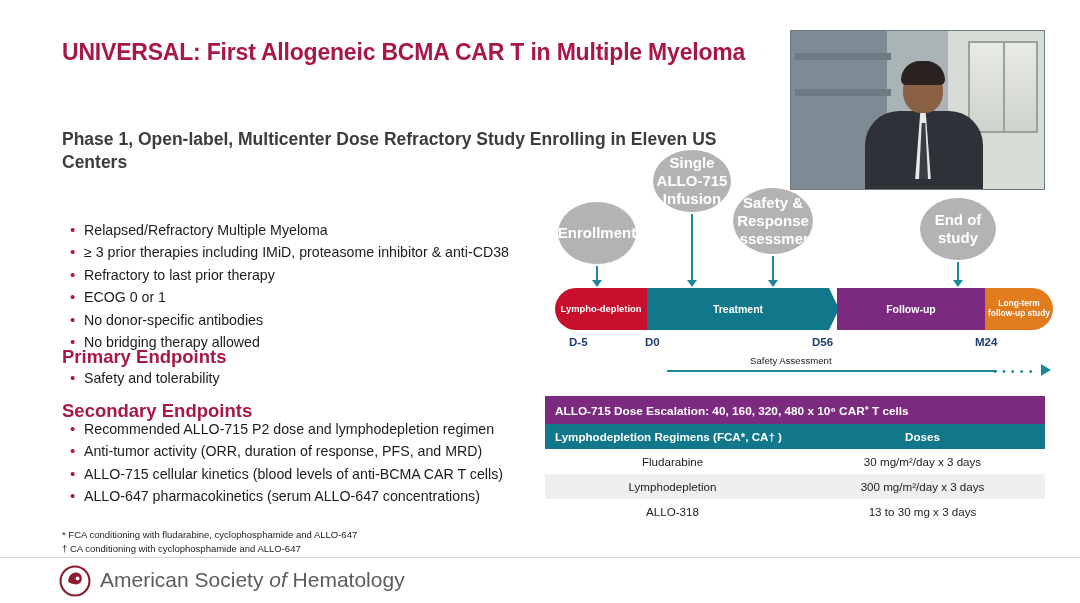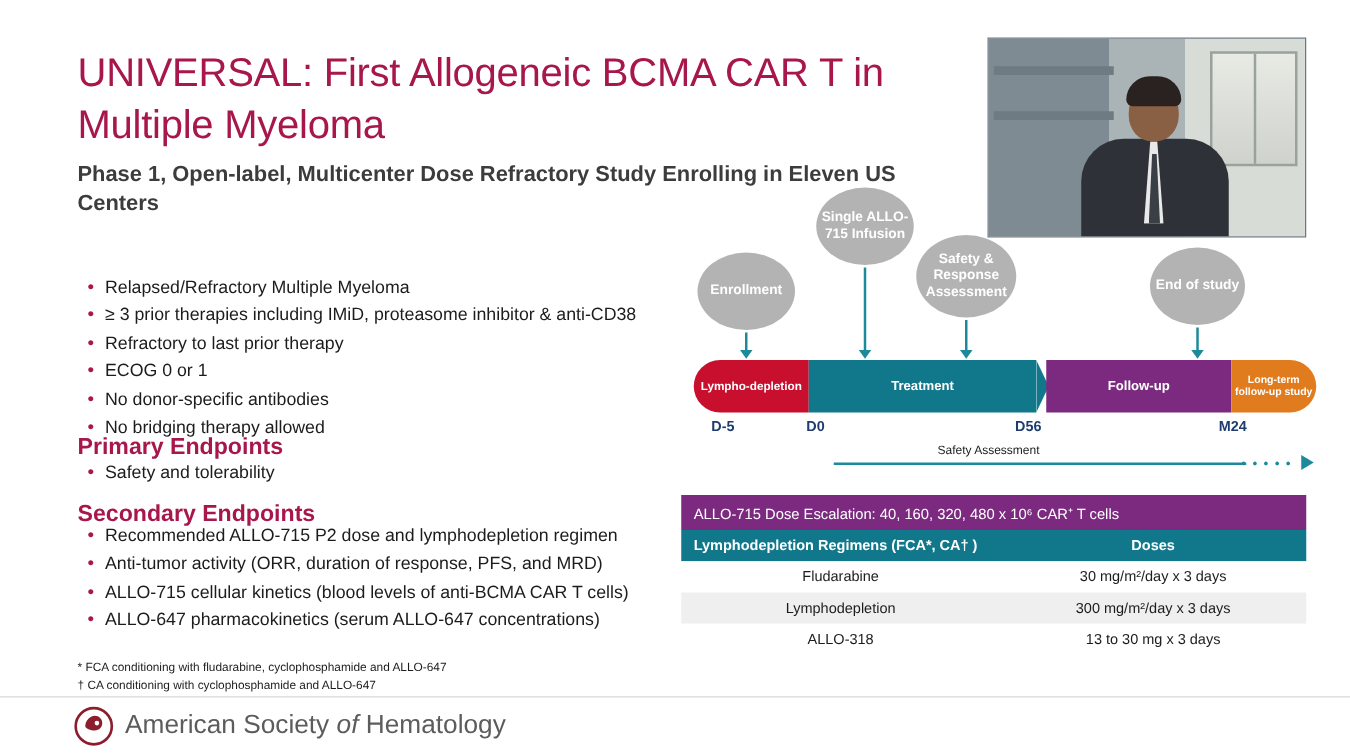--- a/index.html
+++ b/index.html
@@ -11,22 +11,22 @@
     color: #231f20;
     position: relative;
     overflow: hidden;
   }
   .slide { position: absolute; inset: 0; }
 
   
   .title {
     position: absolute;
     left: 62px; top: 38px; width: 730px;
-    font-size: 32px; line-height: 1.28;
-    font-weight: 400;
+    font-size: 23px; line-height: 1.28;
+    font-weight: 700;
     color: #a8174b;
     letter-spacing: -0.2px;
   }
   .subtitle {
     position: absolute;
     left: 62px; top: 128px; width: 700px;
     font-size: 17.5px; line-height: 1.32;
     font-weight: bold;
     color: #3c3c3c;
   }
@@ -85,21 +85,21 @@
     background:#e9e9ea; clip-path: polygon(40% 0,60% 0,78% 100%,22% 100%); }
   .v-tie { position:absolute; left:128px; top:92px; width:9px; height:56px;
     background:#3a3f46; clip-path: polygon(30% 0,70% 0,100% 100%,0 100%); }
 
   
   .diagram { position: absolute; left: 545px; top: 150px; width: 510px; height: 245px; }
   .oval {
     position: absolute; border-radius: 50%;
     background: #b3b3b3; color: #ffffff;
     display: flex; align-items: center; justify-content: center;
-    text-align: center; font-size: 11px; line-height: 1.22; font-weight: bold;
+    text-align: center; font-size: 15px; line-height: 1.22; font-weight: bold;
     padding: 2px;
   }
   #ov-enroll { left: 13px; top: 52px; width: 78px; height: 62px; }
   #ov-single { left: 108px; top: 0px;  width: 78px; height: 62px; }
   #ov-safety { left: 188px; top: 38px; width: 80px; height: 66px; }
   #ov-end    { left: 375px; top: 48px; width: 76px; height: 62px; }
   .arr-line { position: absolute; width: 2px; background: #1d8a9b; }
   .arr-head {
     position: absolute; width: 0; height: 0;
     border-left: 5px solid transparent; border-right: 5px solid transparent;
@@ -131,21 +131,21 @@
   .safety-dots { position: absolute; top: 215px; left: 448px;
     color: #1d8a9b; font-size: 11px; letter-spacing: 1px; }
   .safety-arrow { position: absolute; top: 214px; left: 496px; width: 0; height: 0;
     border-top: 6px solid transparent; border-bottom: 6px solid transparent;
     border-left: 10px solid #1d8a9b; }
 
   
   .tbl { position: absolute; left: 545px; top: 396px; width: 500px;
     font-size: 11.6px; border-collapse: collapse; }
   .tbl .dose-head td {
-    background: #7b2a7f; color: #ffffff; font-weight: normal;
+    background: #7b2a7f; color: #ffffff; font-weight: bold;
     padding: 6px 10px; font-size: 11.8px;
   }
   .tbl .col-head td {
     background: #11788c; color: #ffffff; font-weight: bold;
     padding: 6px 10px; text-align: center;
   }
   .tbl .col-head td:first-child { text-align: left; }
   .tbl td.cell { padding: 6px 10px; text-align: center; color: #1c1c1c; }
   .tbl tr.alt td { background: #efefef; }
   .tbl tr.plain td { background: #ffffff; }

